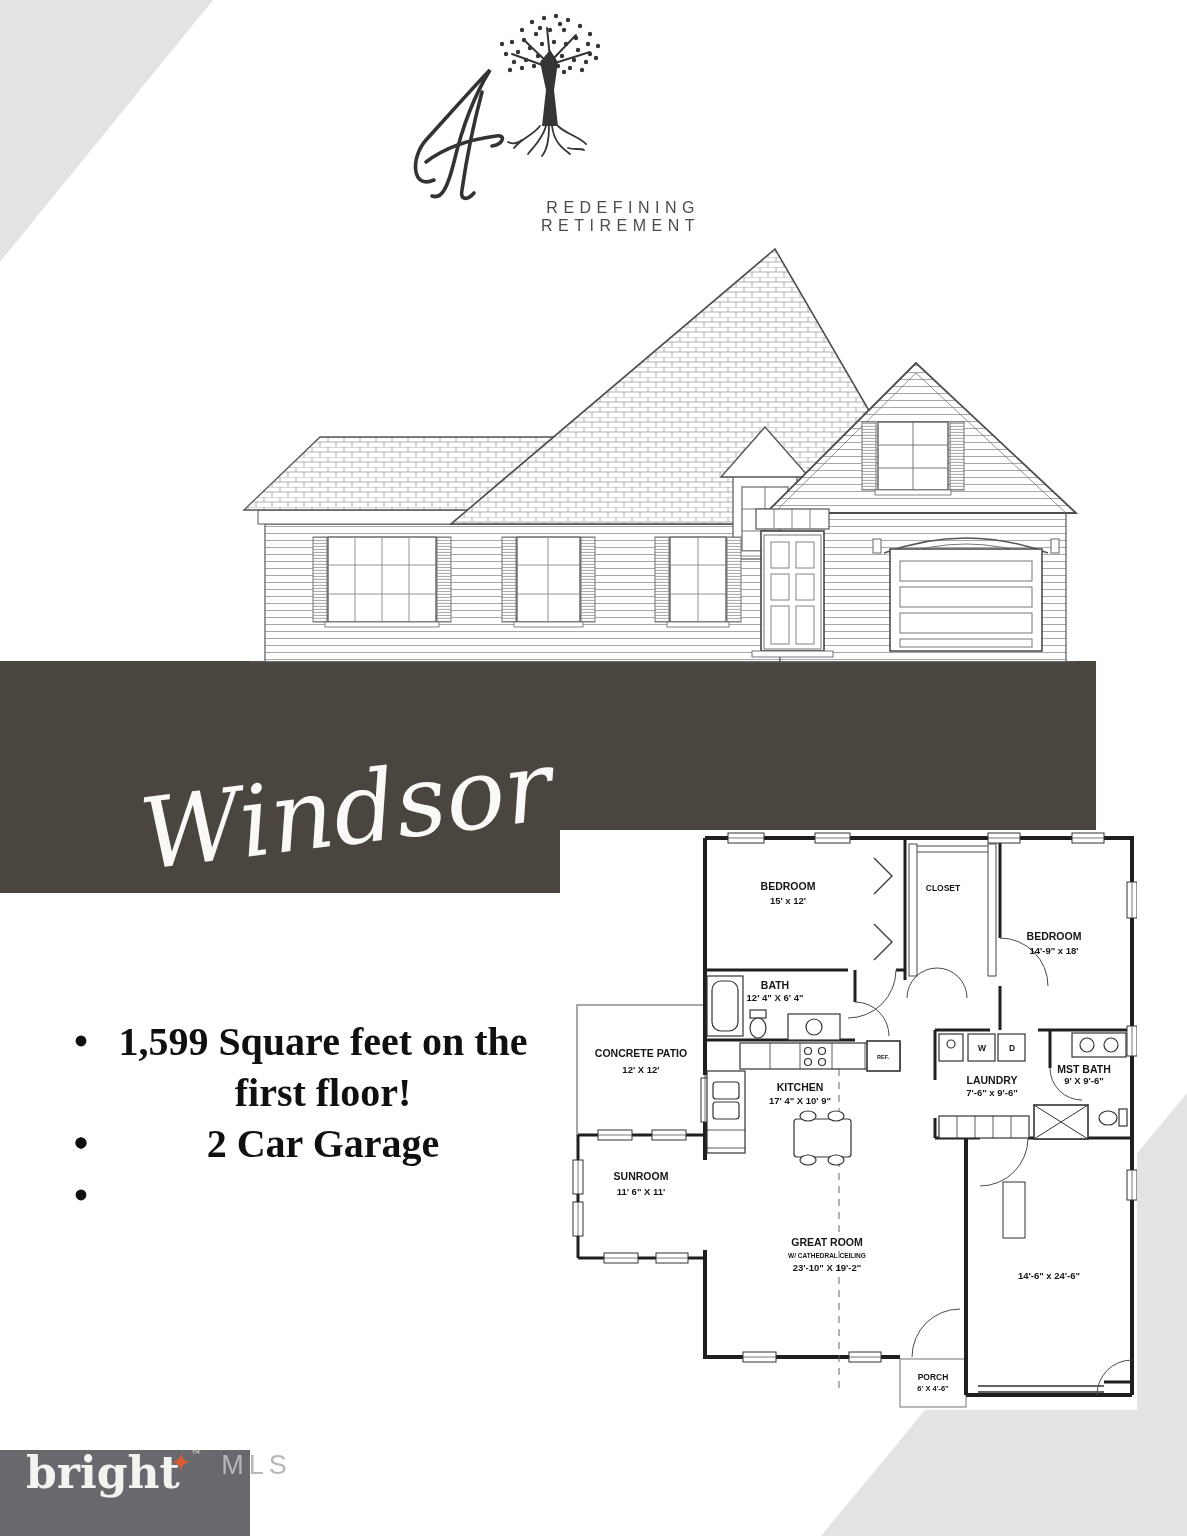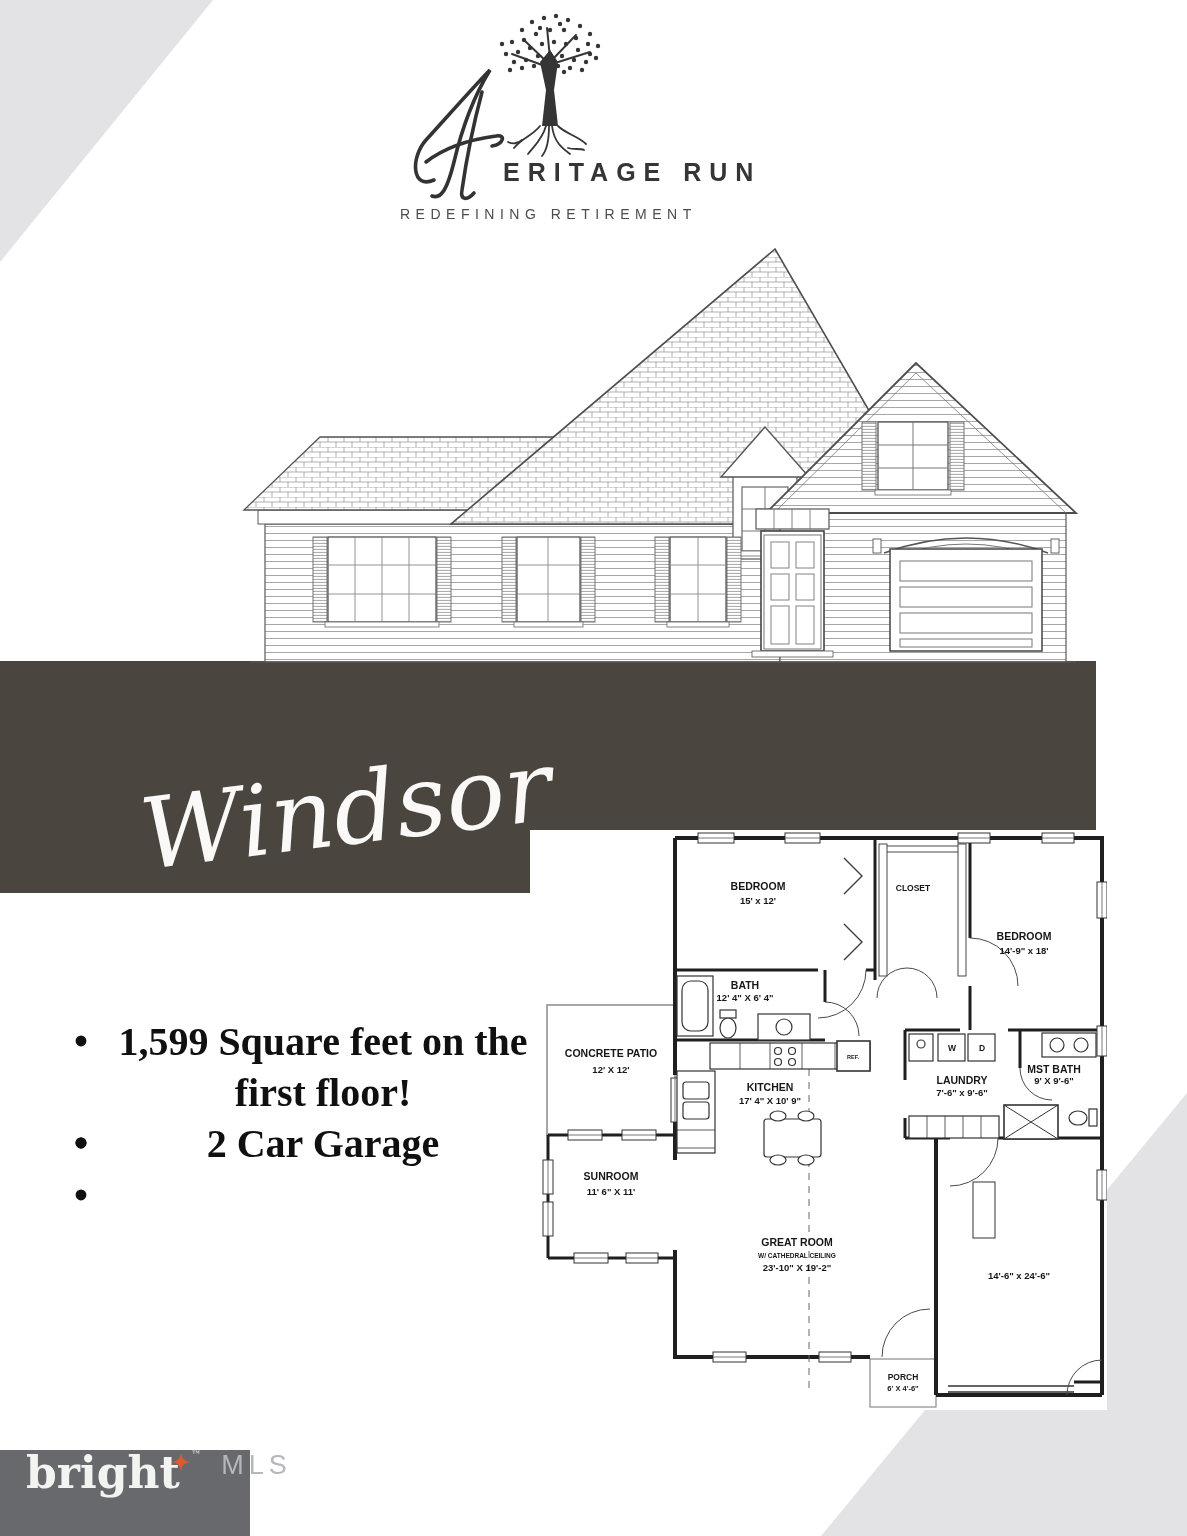--- a/index.html
+++ b/index.html
@@ -4,32 +4,32 @@
 <style>
   html,body{margin:0;padding:0;background:#fff;}
   .page{position:relative;width:1187px;height:1536px;background:#fff;overflow:hidden;
         font-family:"Liberation Sans",sans-serif;}
   .corner{position:absolute;z-index:0;}
   
   .logo-tree{position:absolute;left:492px;top:8px;z-index:2;}
   .logo-h{position:absolute;left:404px;top:62px;z-index:2;}
   .logo-word{position:absolute;left:503px;top:158px;z-index:2;
              font-size:25px;font-weight:600;letter-spacing:8px;color:#353535;}
-  .logo-tag{position:absolute;left:400px;top:206px;width:300px;z-index:2;text-align:left;
-            font-size:14px;font-weight:500;letter-spacing:5.5px;color:#4c4c4c;}
+  .logo-tag{position:absolute;left:400px;top:199px;width:300px;z-index:2;text-align:right;
+            font-size:16px;font-weight:500;letter-spacing:5.5px;color:#4c4c4c;}
   
   .house{position:absolute;left:228px;top:247px;z-index:2;}
   
   .banner-main{position:absolute;left:0;top:661px;width:1096px;height:169px;z-index:1;}
   .banner-lower{position:absolute;left:0;top:830px;width:562px;height:63px;z-index:1;}
   .windsor{position:absolute;left:128px;top:742px;width:440px;height:170px;z-index:4;
            text-align:center;font-family:"DejaVu Serif",serif;font-style:italic;
            font-size:98px;color:#faf9f7;transform:rotate(-7deg);line-height:1.4;}
   
-  .planbox{position:absolute;left:530px;top:830px;width:577px;height:580px;background:#fff;z-index:3;}
+  .planbox{position:absolute;left:560px;top:830px;width:577px;height:580px;background:#fff;z-index:3;}
   .planbox svg{display:block;}
   
   .features{position:absolute;left:46px;top:1016px;width:520px;z-index:3;
             list-style:none;margin:0;padding:0;
             font-family:"Liberation Serif",serif;font-weight:bold;font-size:40px;
             color:#101010;}
   .features li{position:relative;padding:0 28px 0 62px;text-align:center;line-height:1.28;}
   .features li .dot{position:absolute;left:28px;top:0;font-size:40px;}
   
   .footer-bar{position:absolute;left:0;top:1450px;width:250px;height:86px;z-index:4;
@@ -121,21 +121,20 @@
     </g>
   </svg>
 
   <svg class="logo-h" width="110" height="140" viewBox="0 0 110 140">
     <g stroke="#333" stroke-width="3.6" stroke-linecap="round" fill="none">
       <path d="M30,118 C8,128 6,96 22,78 C42,56 74,20 86,8 C70,34 58,66 50,100 C44,124 38,138 28,134"></path>
       <path d="M22,100 C40,86 62,78 92,74 C102,72 100,82 88,84"></path>
       <path d="M78,30 C70,60 62,100 58,128 C56,138 63,139 70,131"></path>
     </g>
   </svg>
-  <div class="logo-word">ERITAGE RUN</div>
   <div class="logo-tag">REDEFINING RETIREMENT</div>
 
   <svg class="house" width="860" height="420" viewBox="0 0 860 420">
     <defs>
       <pattern id="shingle" width="16" height="10" patternUnits="userSpaceOnUse">
         <rect width="16" height="10" fill="#fff"></rect>
         <path d="M0,0H16 M0,5H16 M4,0V5 M12,5V10" stroke="#9b9b9b" stroke-width="0.8" fill="none"></path>
       </pattern>
       <pattern id="siding" width="8" height="7" patternUnits="userSpaceOnUse">
         <rect width="8" height="7" fill="#fff"></rect>

